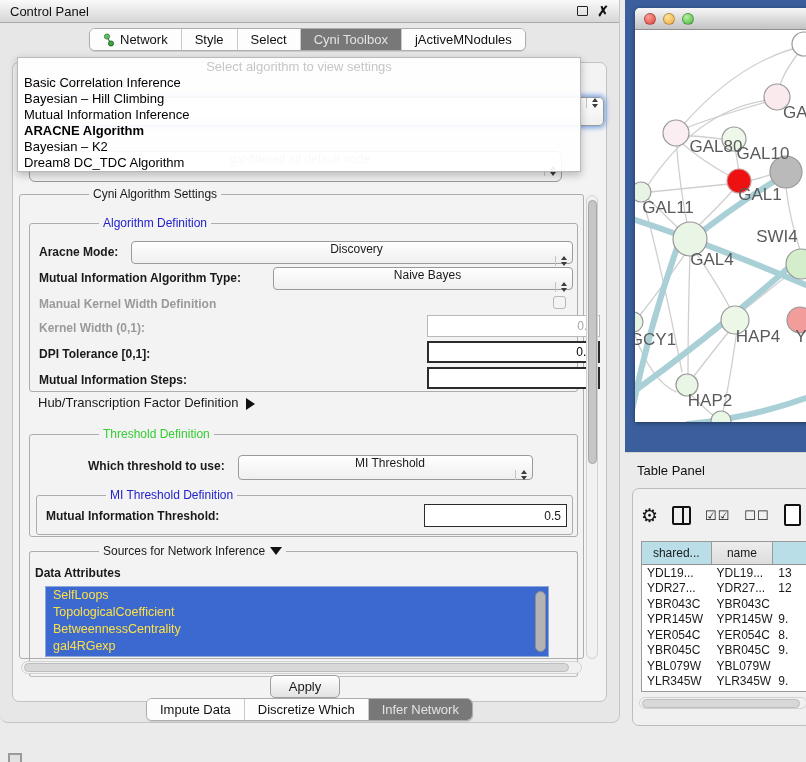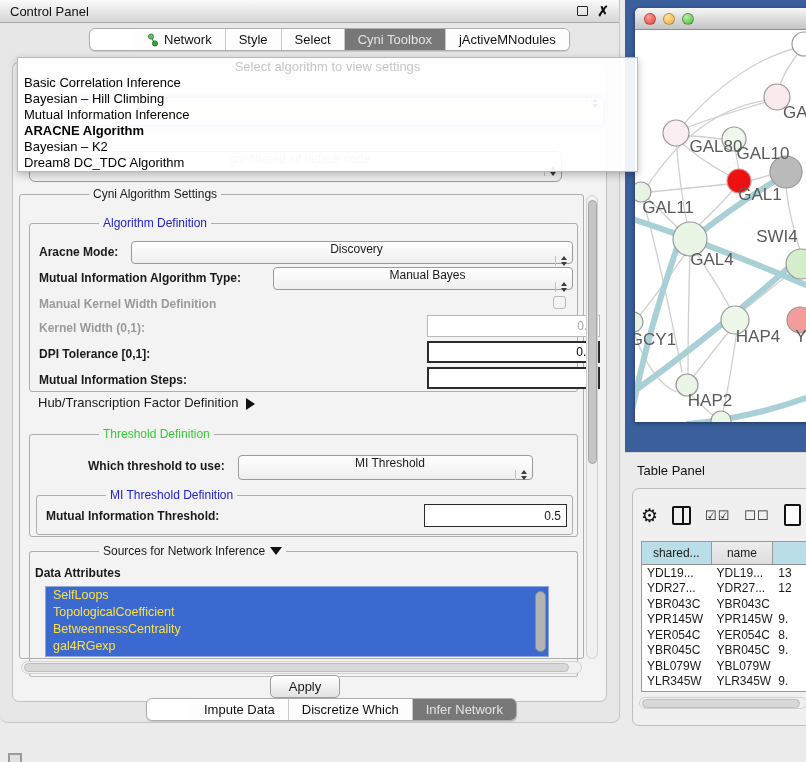--- a/index.html
+++ b/index.html
@@ -14,21 +14,21 @@
   #cp-titlebar { left:0; top:0; width:100%; height:23px;
     background:linear-gradient(#fafafa,#d6d6d6); border-bottom:1px solid #a9a9a9;
     display:flex; align-items:center; padding:0 10px; font-size:13px; }
   #cp-title { color:#111; }
   #cp-win-icons { margin-left:auto; display:flex; align-items:center; gap:9px; }
   .float-icon { width:11px; height:10px; border:1.5px solid #222; border-radius:1px; }
   .close-icon { font-size:14px; font-weight:bold; color:#111; line-height:10px; }
 
   
   .segbar { display:flex; background:#fff; border:1px solid #adadad; border-radius:6px;
-    overflow:hidden; height:23px; box-shadow:0 1px 1px rgba(0,0,0,.12);padding-left:44px; }
+    overflow:hidden; height:23px; box-shadow:0 1px 1px rgba(0,0,0,.12); }
   .seg { display:flex; align-items:center; gap:5px; padding:0 13px; font-size:13px;
     color:#111; border-right:1px solid #c9c9c9; background:#fdfdfd; white-space:nowrap; }
   .seg:last-child { border-right:none; }
   .seg.sel { background:var(--tab-dark); color:#e3e3e3; }
   #cp-tabs { left:89px; top:28px; }
   #bottom-tabs { left:146px; top:698px; }
 
   
   #cp-inner { left:12px; top:62px; width:595px; height:640px; background:#f3f3f3;
     border:1px solid #c2c2c2; border-radius:7px; }
@@ -44,21 +44,21 @@
   .tri-up { width:0; height:0; border-left:3.5px solid transparent;
     border-right:3.5px solid transparent; border-bottom:4.5px solid #3c3c3c; }
   .tri-dn { width:0; height:0; border-left:3.5px solid transparent;
     border-right:3.5px solid transparent; border-top:4.5px solid #3c3c3c; }
   #ghost-combo-focus { left:16px; top:34px; width:575px; height:29px;
     box-shadow:0 0 5px 2px #7ba3e3; border-radius:5px; }
   #ghost-combo-table { left:16px; top:88px; width:533px; height:31px;
     border-radius:6px; color:#a8a8a8; }
 
   
-  #algo-popup { left:17px; top:57px; width:621px; height:115px;
+  #algo-popup { left:17px; top:57px; width:564px; height:115px;
     background:rgba(255,255,255,0.92); border:1px solid #b9b9b9;
     box-shadow:0 3px 8px rgba(0,0,0,.25); z-index:40; }
   #algo-prompt { text-align:center; color:#c6c6c6; font-size:13px; height:17px;
     line-height:17px; }
   .algo-item { font-size:13px; height:16px; line-height:16px; padding-left:6px;
     color:#000; white-space:nowrap; }
   .algo-item.sel { font-weight:bold; }
 
   
   .group { border:1px solid #adadad; border-radius:3px; }
@@ -207,21 +207,21 @@
         <span class="lbl" style="left:9px;top:21px;">Aracne Mode:</span>
         <div class="abs combo" style="left:101px;top:17px;width:442px;height:23px;">
           <span>Discovery</span>
           <span class="spin">
               <span class="tri-up"></span>
               <span class="tri-dn"></span>
             </span>
         </div>
         <span class="lbl" style="left:9px;top:47px;">Mutual Information Algorithm Type:</span>
         <div class="abs combo" style="left:243px;top:43px;width:300px;height:23px;">
-          <span>Manual Bayes</span>
+          <span>Naive Bayes</span>
           <span class="spin">
               <span class="tri-up"></span>
               <span class="tri-dn"></span>
             </span>
         </div>
         <span class="lbl dis" style="left:9px;top:73px;">Manual Kernel Width Definition</span>
         <span class="checkbox" style="left:523px;top:72px;"></span>
         <span class="lbl dis" style="left:9px;top:97px;">Kernel Width (0,1):</span>
         <div class="field gray" style="left:397px;top:91px;width:173px;height:22px;">0.0</div>
         <span class="lbl" style="left:9px;top:123px;">DPI Tolerance [0,1]:</span>

